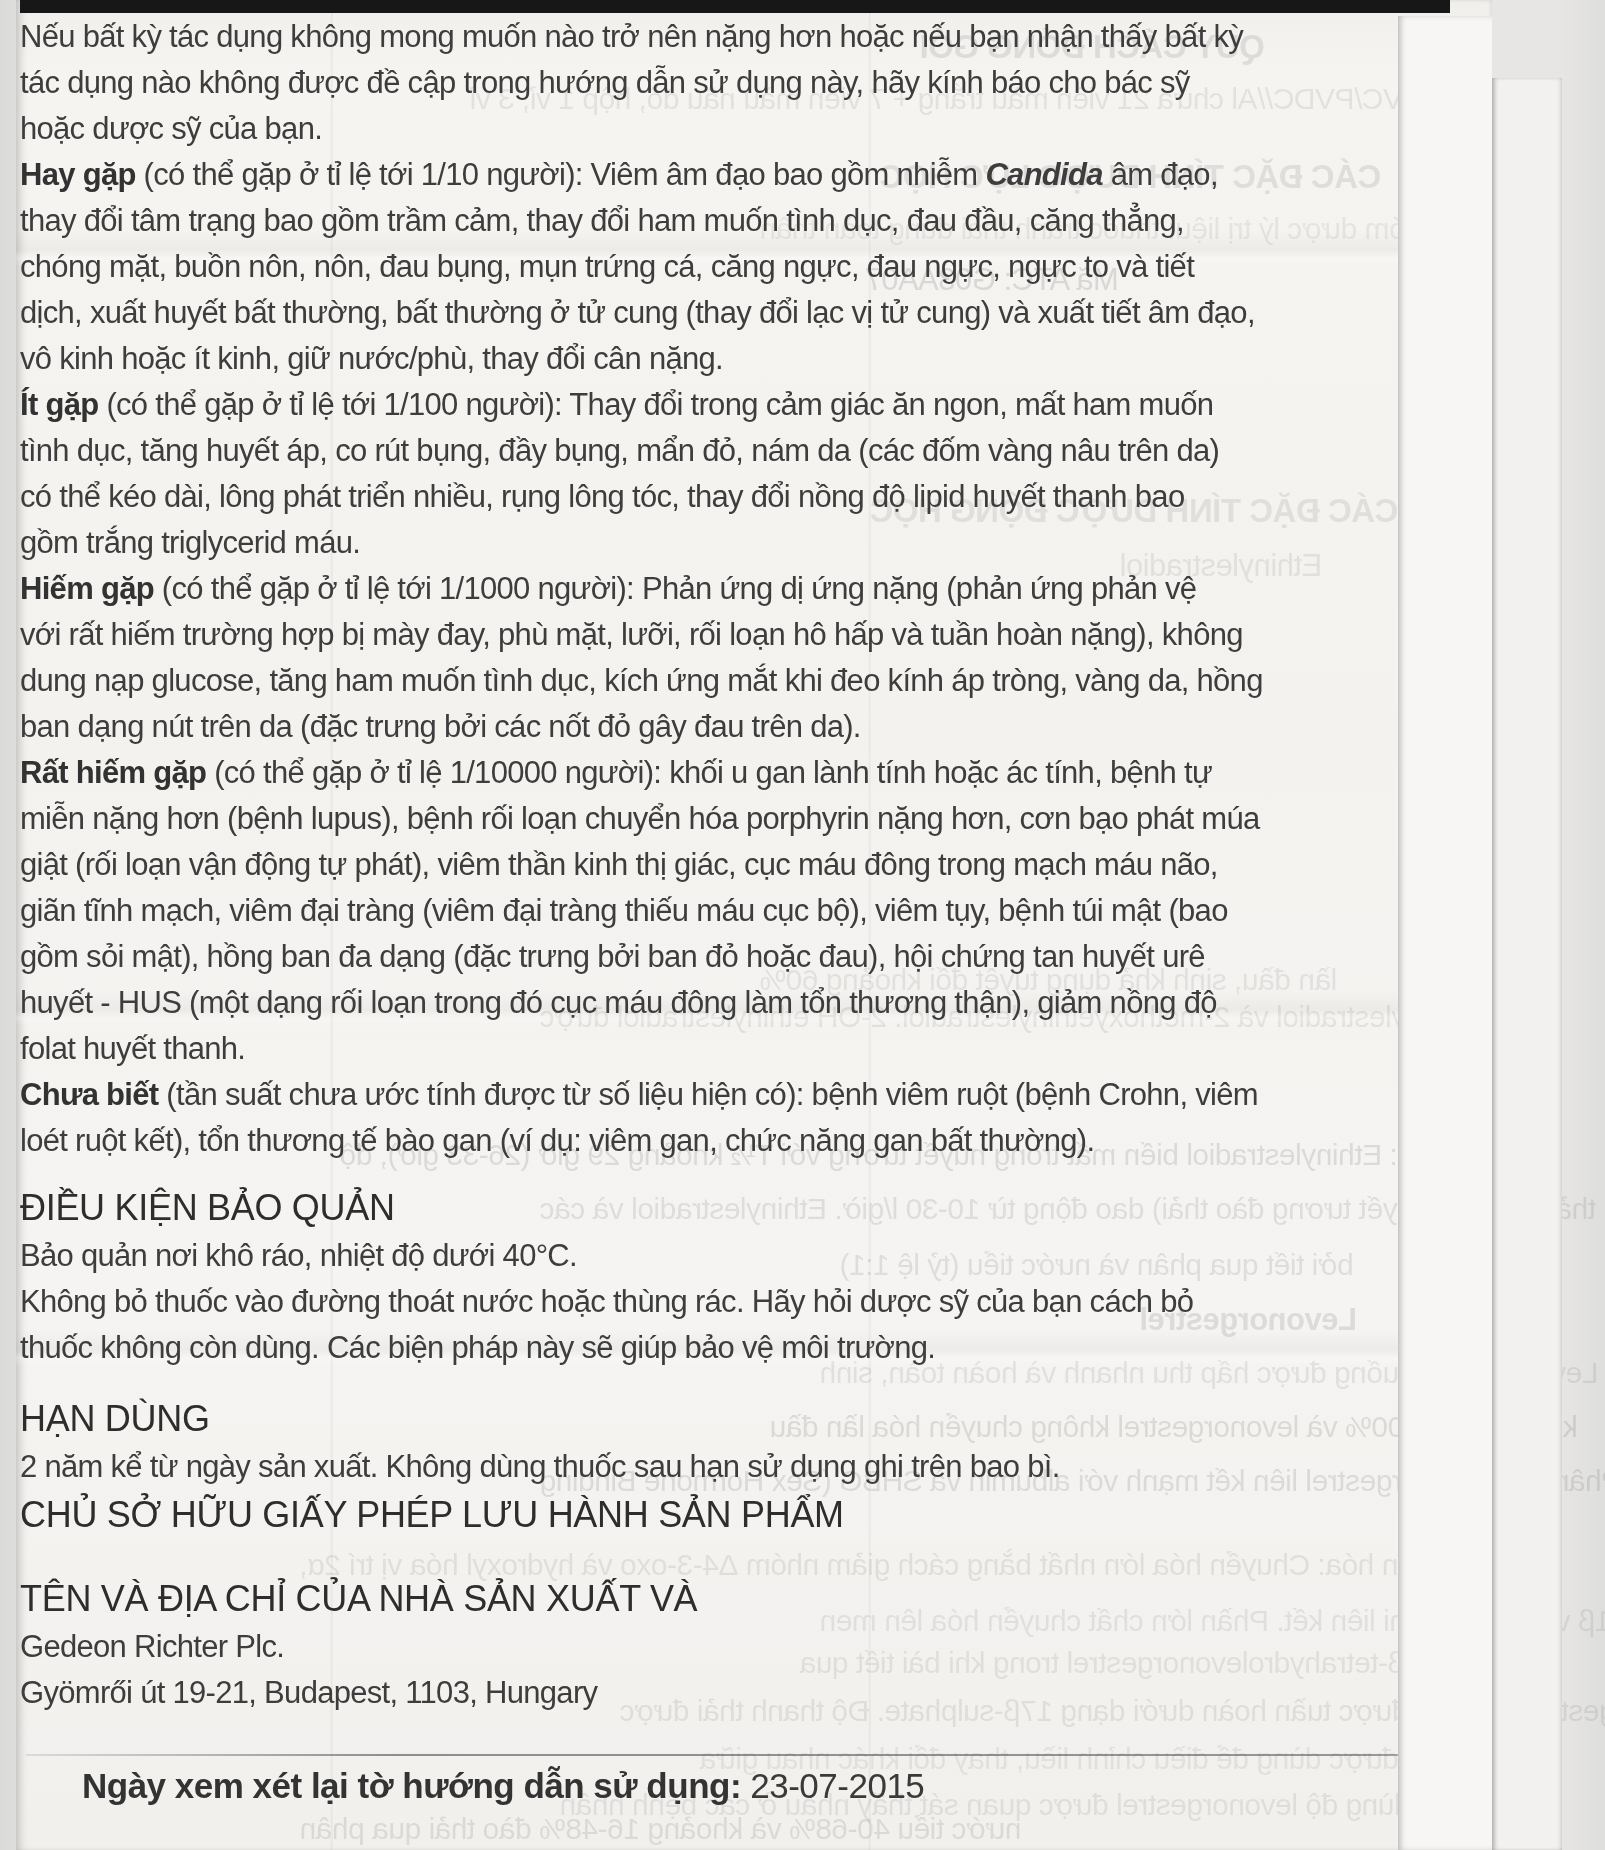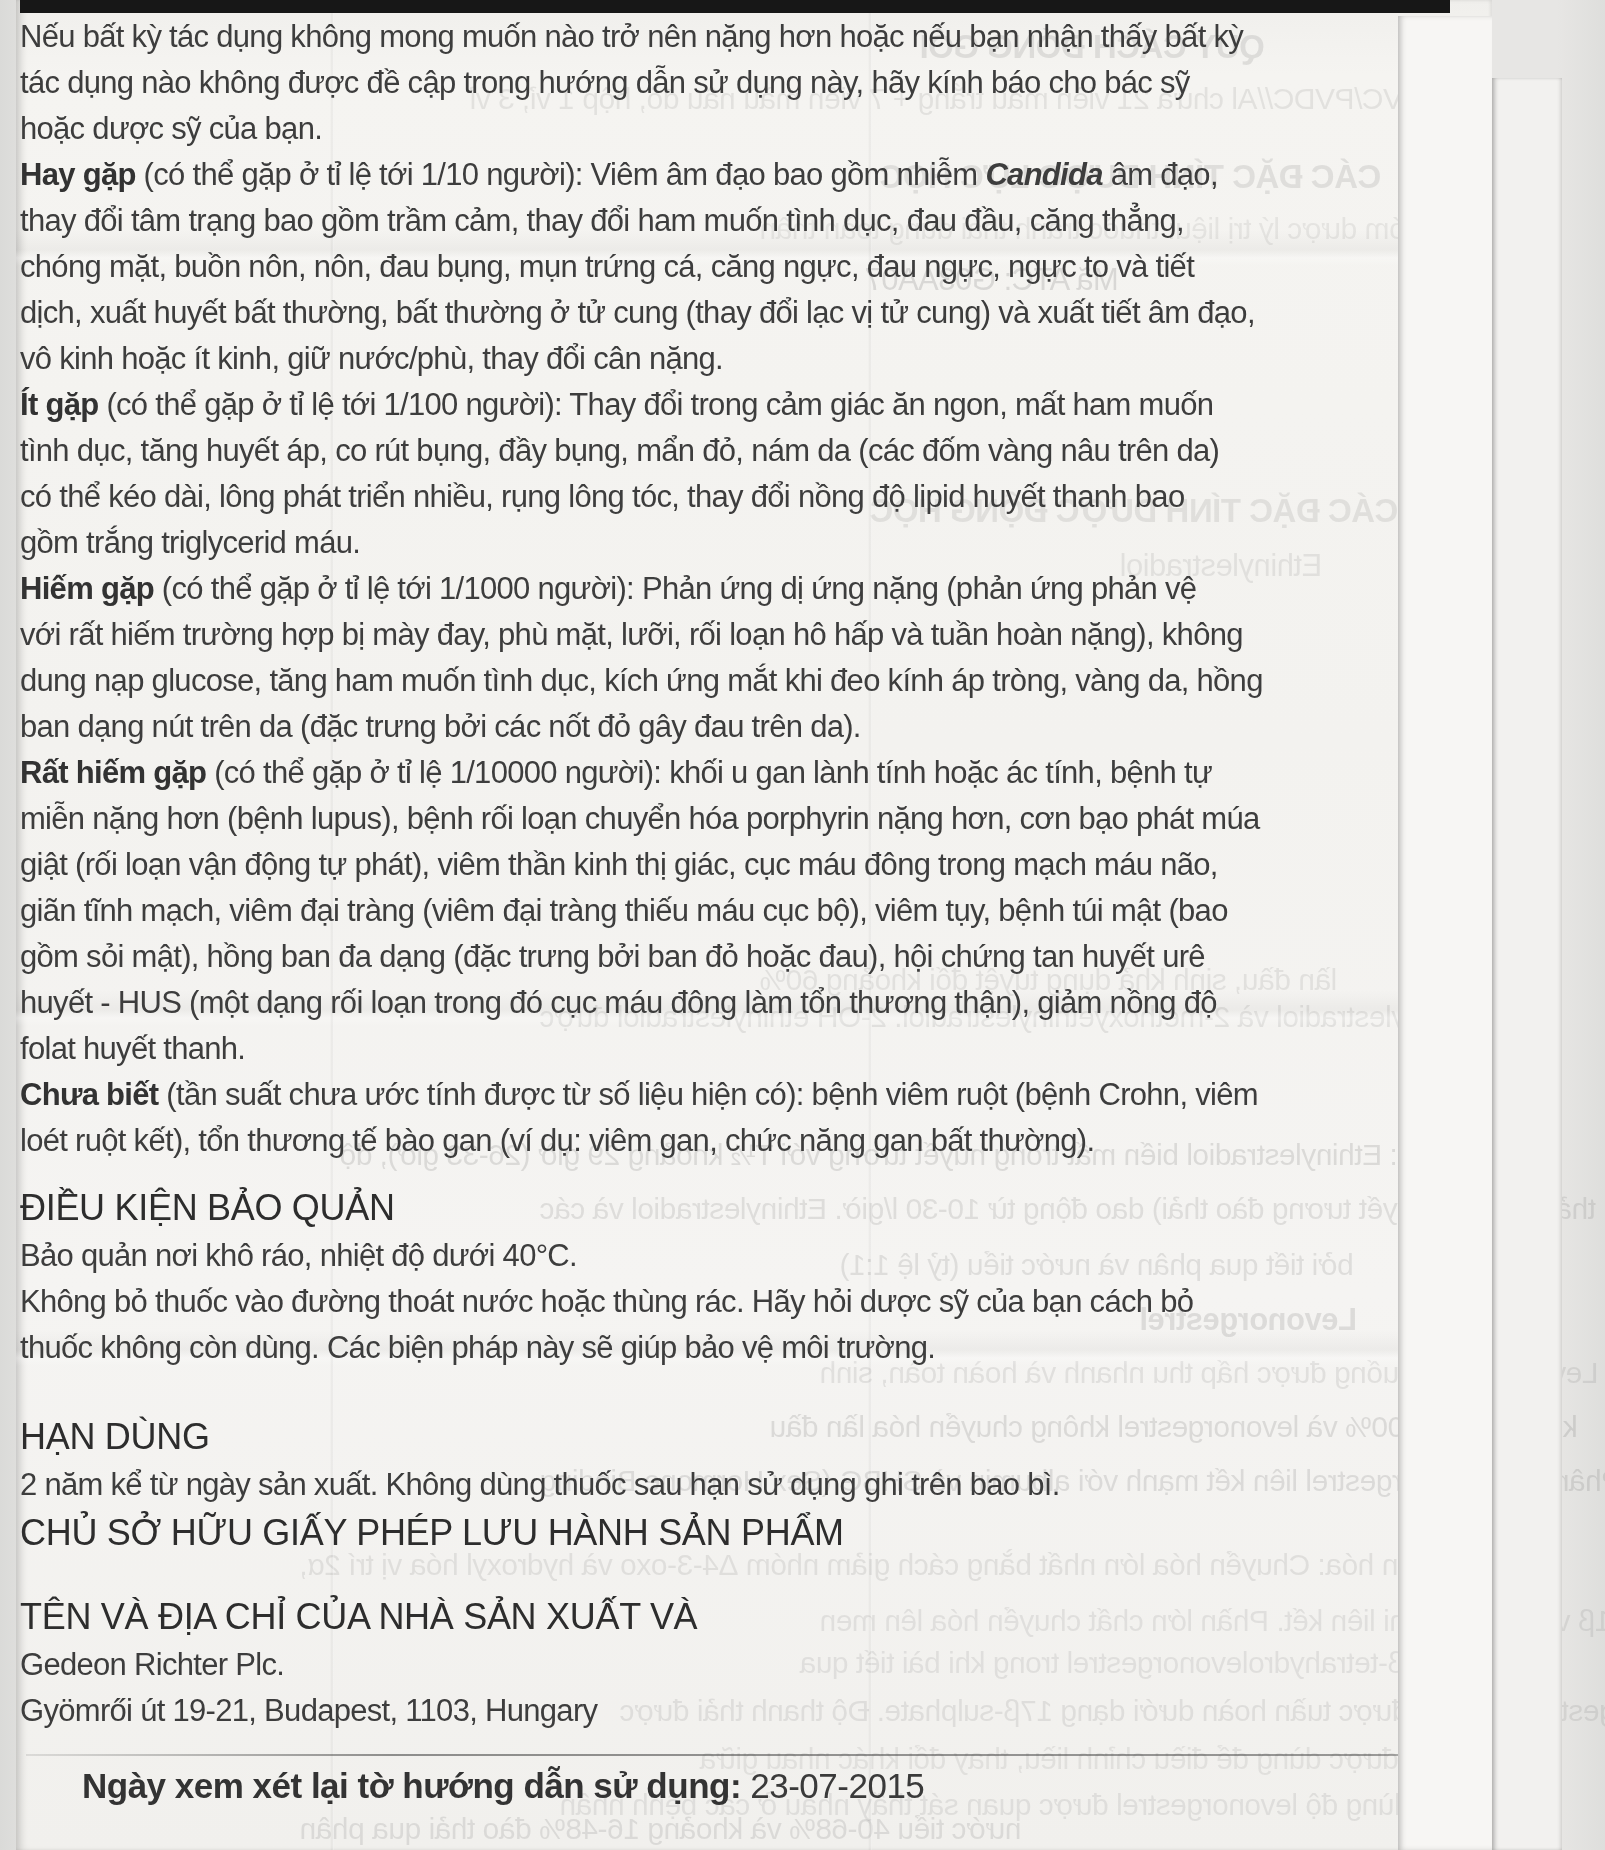--- a/index.html
+++ b/index.html
@@ -97,21 +97,21 @@
       <div class="line"><span>giãn tĩnh mạch, viêm đại tràng (viêm đại tràng thiếu máu cục bộ), viêm tụy, bệnh túi mật (bao</span></div>
       <div class="line"><span>gồm sỏi mật), hồng ban đa dạng (đặc trưng bởi ban đỏ hoặc đau), hội chứng tan huyết urê</span></div>
       <div class="line"><span>huyết - HUS (một dạng rối loạn trong đó cục máu đông làm tổn thương thận), giảm nồng độ</span></div>
       <div class="line"><span>folat huyết thanh.</span></div>
       <div class="line"><span class="b">Chưa biết </span><span>(tần suất chưa ước tính được từ số liệu hiện có): bệnh viêm ruột (bệnh Crohn, viêm</span></div>
       <div class="line"><span>loét ruột kết), tổn thương tế bào gan (ví dụ: viêm gan, chức năng gan bất thường).</span></div>
       <div class="heading" style="margin-top: 19px;">ĐIỀU KIỆN BẢO QUẢN</div>
       <div class="line"><span>Bảo quản nơi khô ráo, nhiệt độ dưới 40°C.</span></div>
       <div class="line"><span>Không bỏ thuốc vào đường thoát nước hoặc thùng rác. Hãy hỏi dược sỹ của bạn cách bỏ</span></div>
       <div class="line"><span>thuốc không còn dùng. Các biện pháp này sẽ giúp bảo vệ môi trường.</span></div>
-      <div class="heading" style="margin-top: 41px;">HẠN DÙNG</div>
+      <div class="heading" style="margin-top: 23px;">HẠN DÙNG</div>
       <div class="line"><span>2 năm kể từ ngày sản xuất. Không dùng thuốc sau hạn sử dụng ghi trên bao bì.</span></div>
       <div class="heading">CHỦ SỞ HỮU GIẤY PHÉP LƯU HÀNH SẢN PHẨM</div>
       <div class="heading" style="margin-top: 34px;">TÊN VÀ ĐỊA CHỈ CỦA NHÀ SẢN XUẤT VÀ</div>
       <div class="line"><span>Gedeon Richter Plc.</span></div>
       <div class="line"><span>Gyömrői út 19-21, Budapest, 1103, Hungary</span></div>
     </div>
 
   <div class="footer">
     <span class="lbl">Ngày xem xét lại tờ hướng dẫn sử dụng:</span>
     <span> </span>

